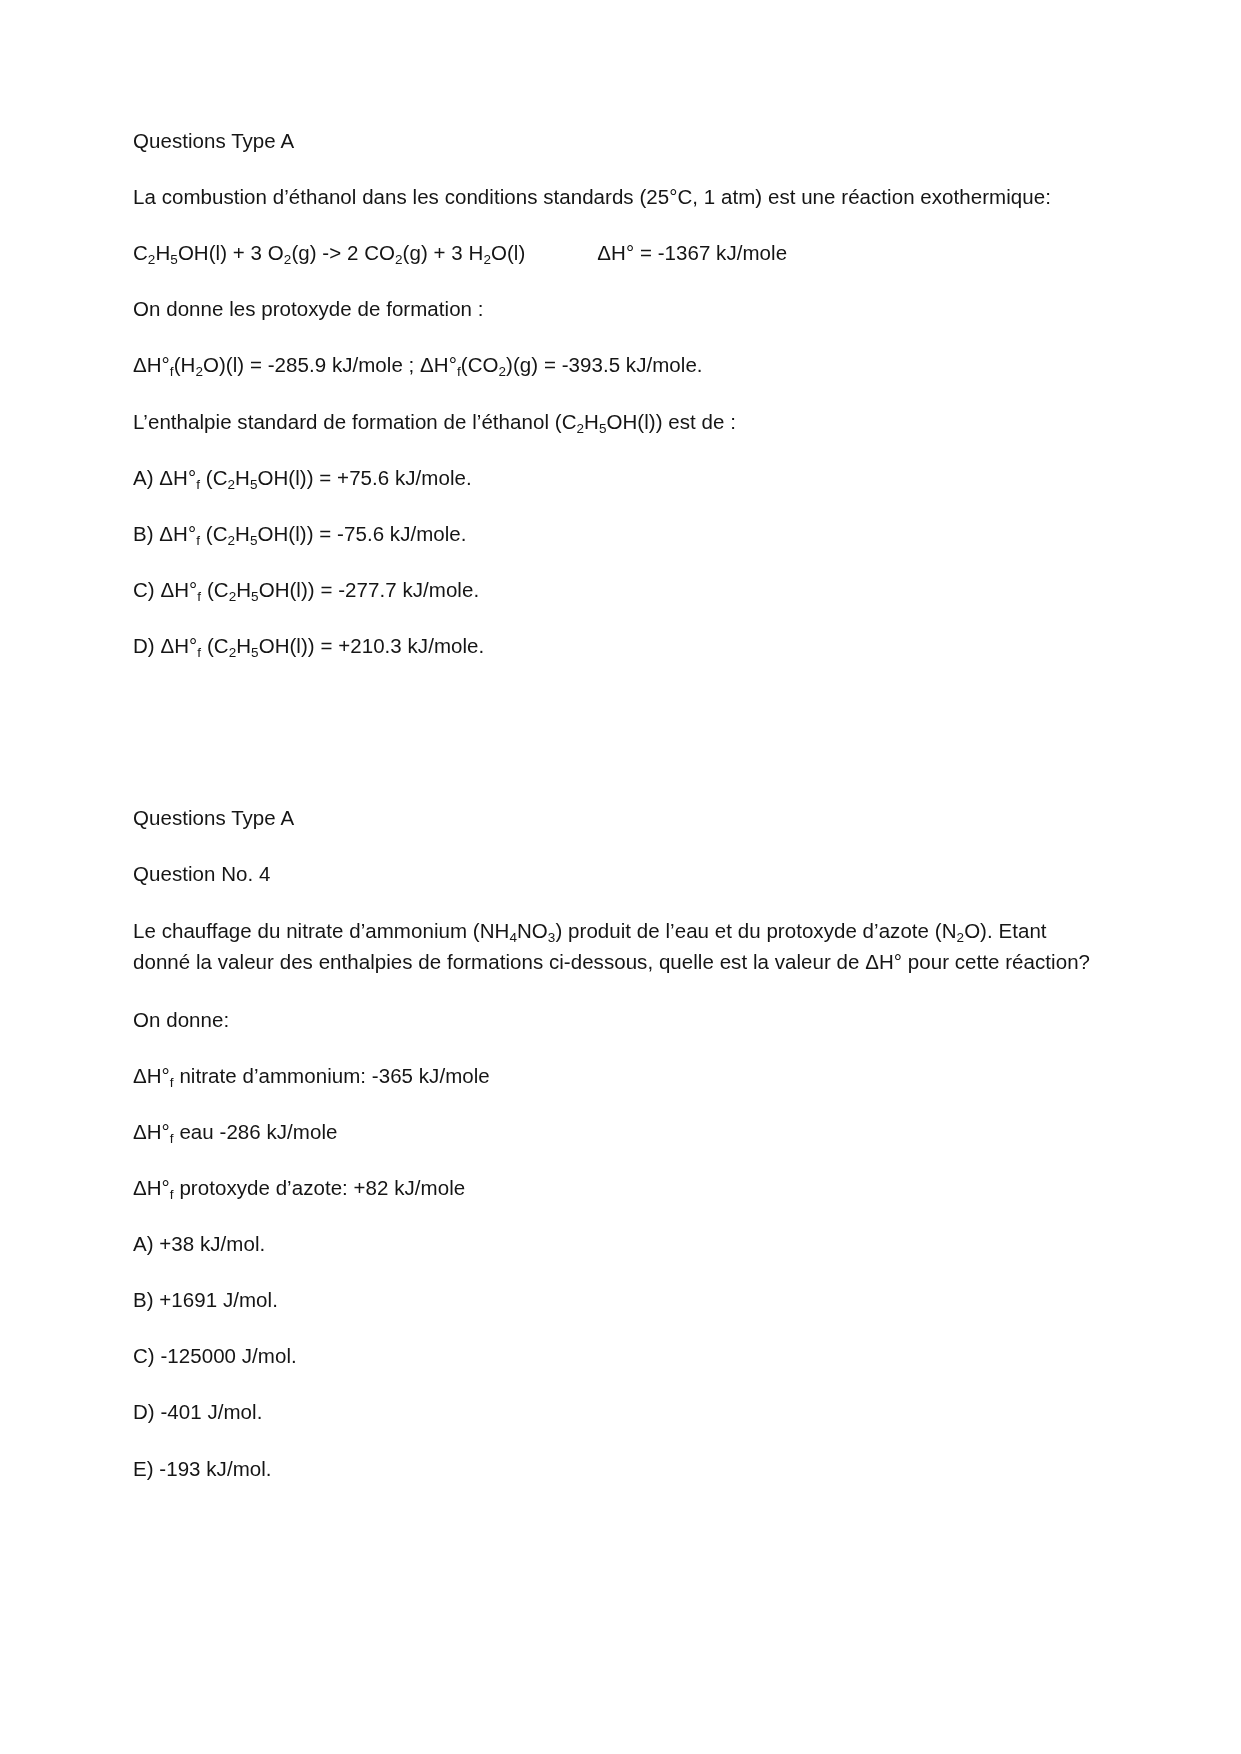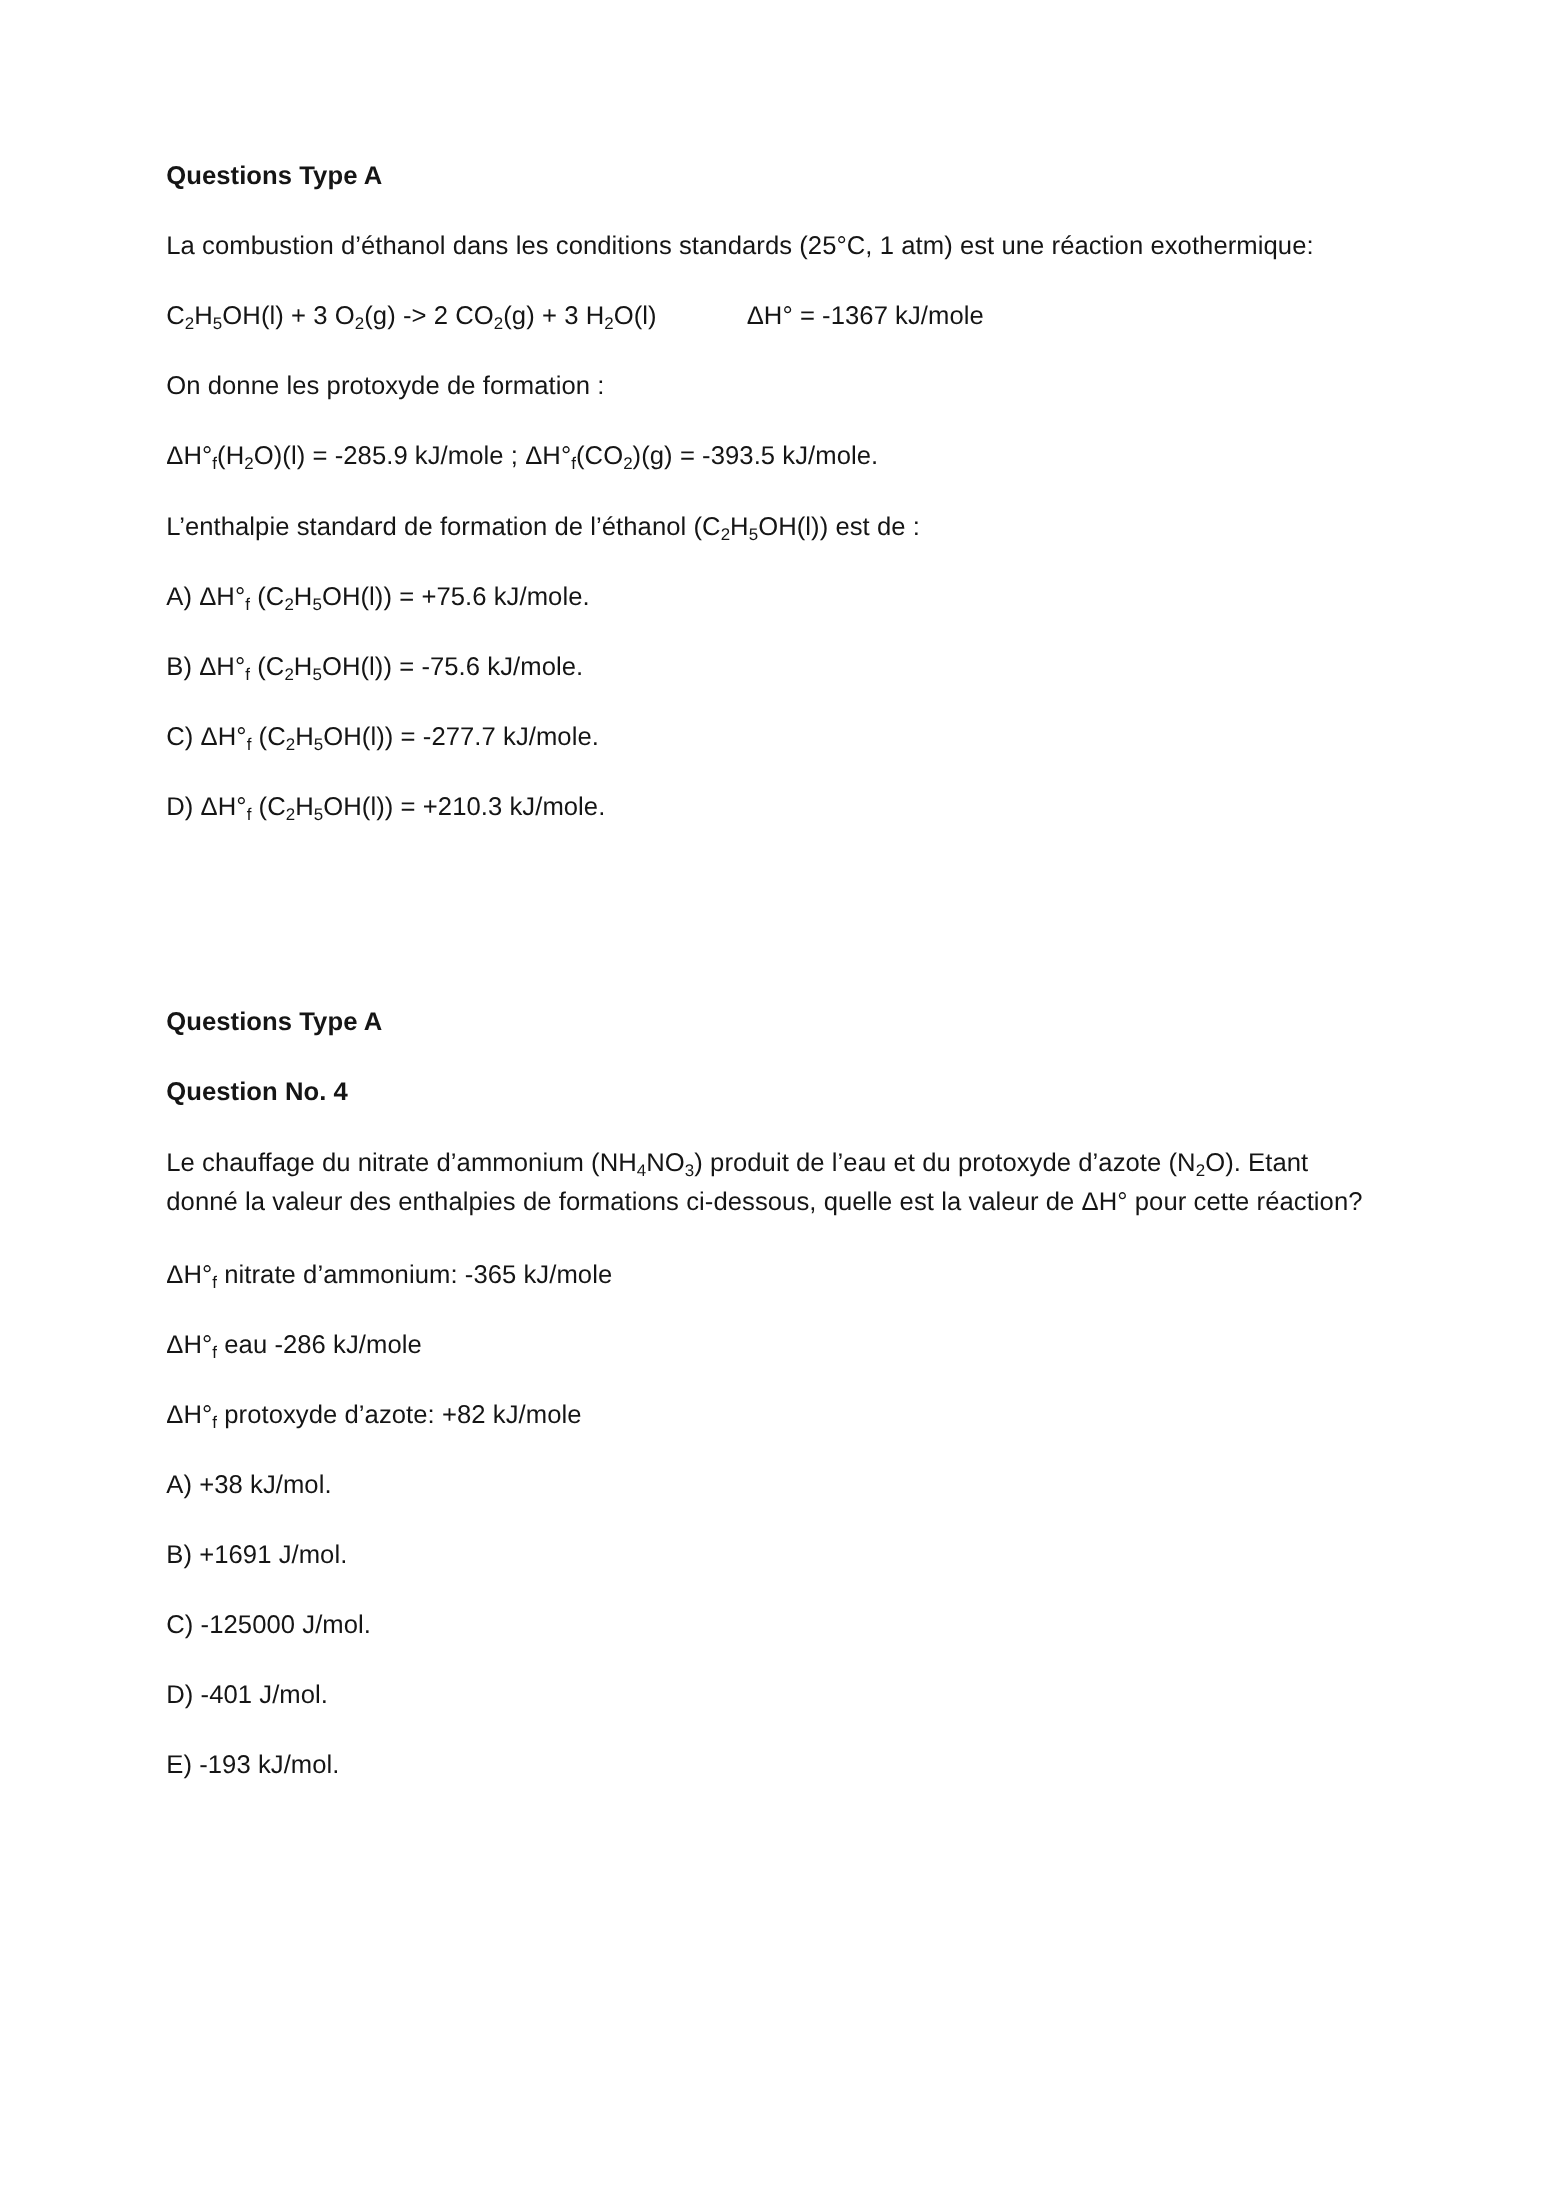--- a/index.html
+++ b/index.html
@@ -28,21 +28,21 @@
   p {
     margin: 0;
     font-size: 20.5px;
     line-height: 1.42;
     letter-spacing: 0.05px;
     color: #151515;
   }
   .blk { margin-bottom: 27px; }
   .blk-last { margin-bottom: 0; }
   .bold {
-    font-weight: bold;
+    font-weight: normal;
   }
   .para {
     line-height: 1.52;
   }
   .sb {
     font-size: 0.66em;
     line-height: 0;
     vertical-align: baseline;
     position: relative;
     top: 0.30em;
@@ -90,20 +90,21 @@
     <div class="section-gap"></div>
 
     <div>
 
       <p class="blk bold">Questions Type A</p>
 
       <p class="blk bold">Question No. 4</p>
 
       <p class="blk para">Le chauffage du nitrate d’ammonium (NH<span class="sb">4</span>NO<span class="sb">3</span>) produit de l’eau et du protoxyde d’azote (N<span class="sb">2</span>O). Etant donné la valeur des enthalpies de formations ci-dessous, quelle est la valeur de ΔH° pour cette réaction?</p>
 
+      <p class="blk">On donne:</p>
 
       <p class="blk">ΔH°<span class="sb">f</span> nitrate d’ammonium: -365 kJ/mole</p>
 
       <p class="blk">ΔH°<span class="sb">f</span> eau -286 kJ/mole</p>
 
       <p class="blk">ΔH°<span class="sb">f</span> protoxyde d’azote: +82 kJ/mole</p>
 
       <p class="blk">A) +38 kJ/mol.</p>
 
       <p class="blk">B) +1691 J/mol.</p>

